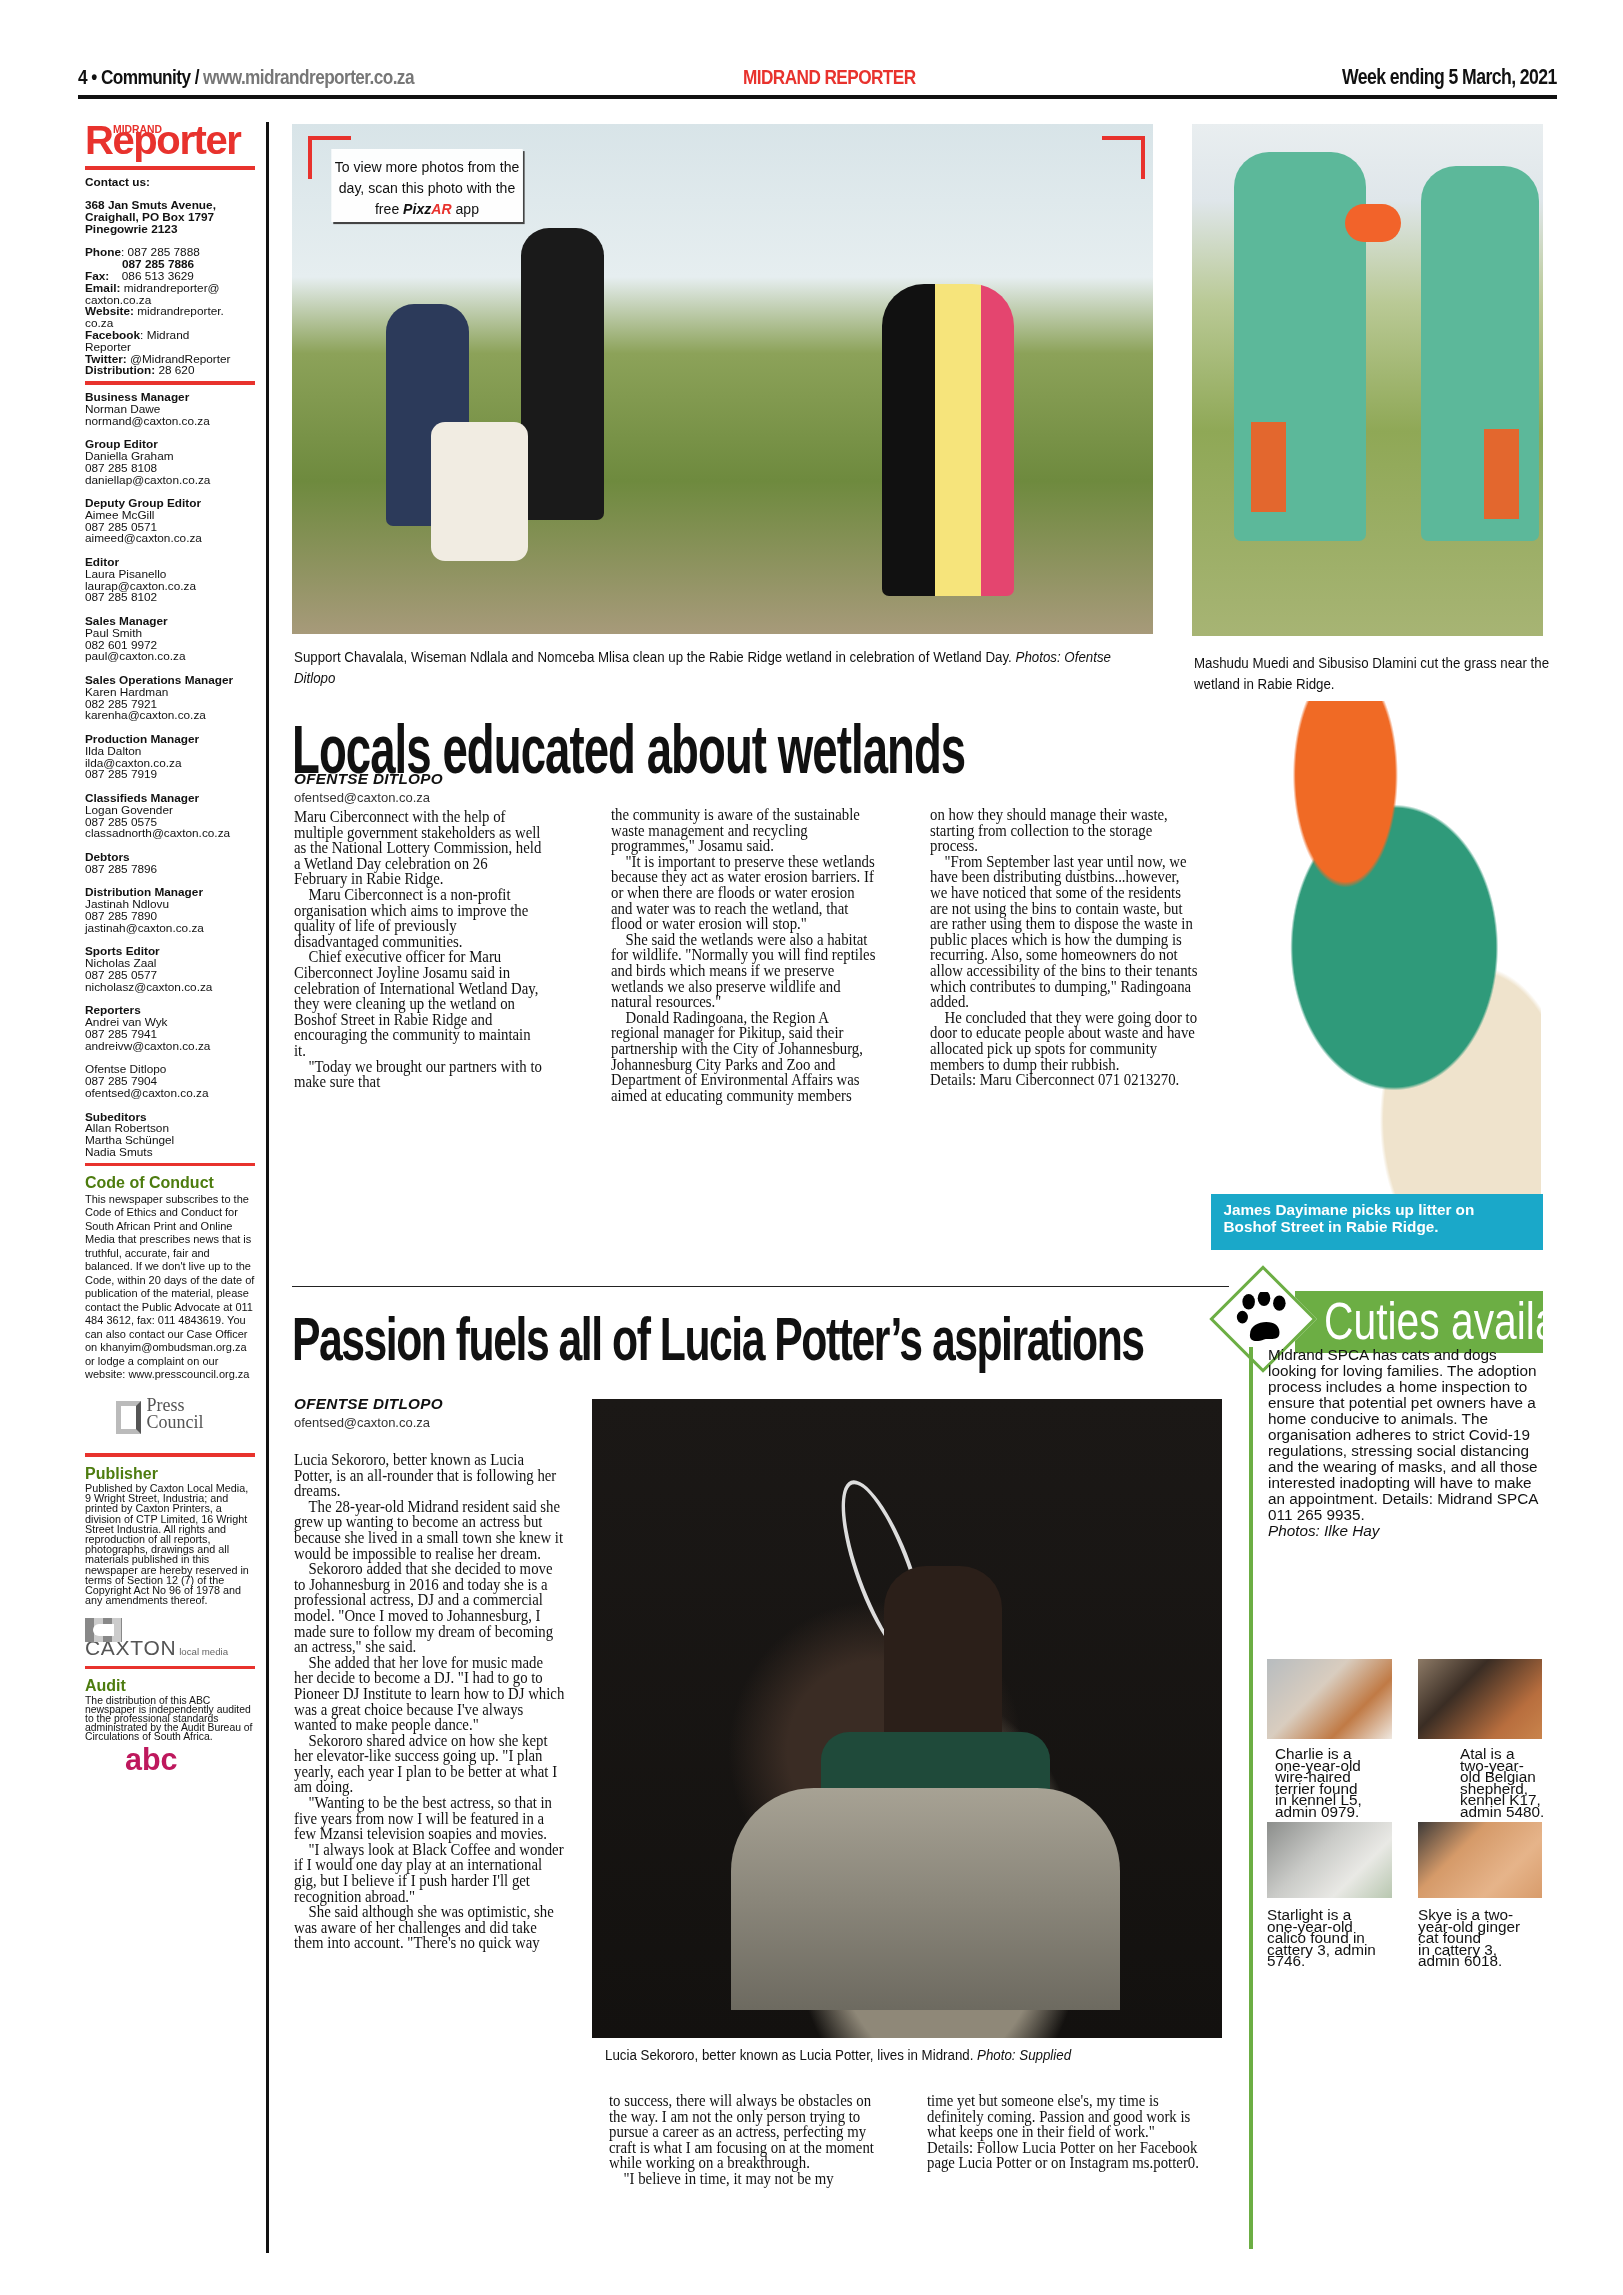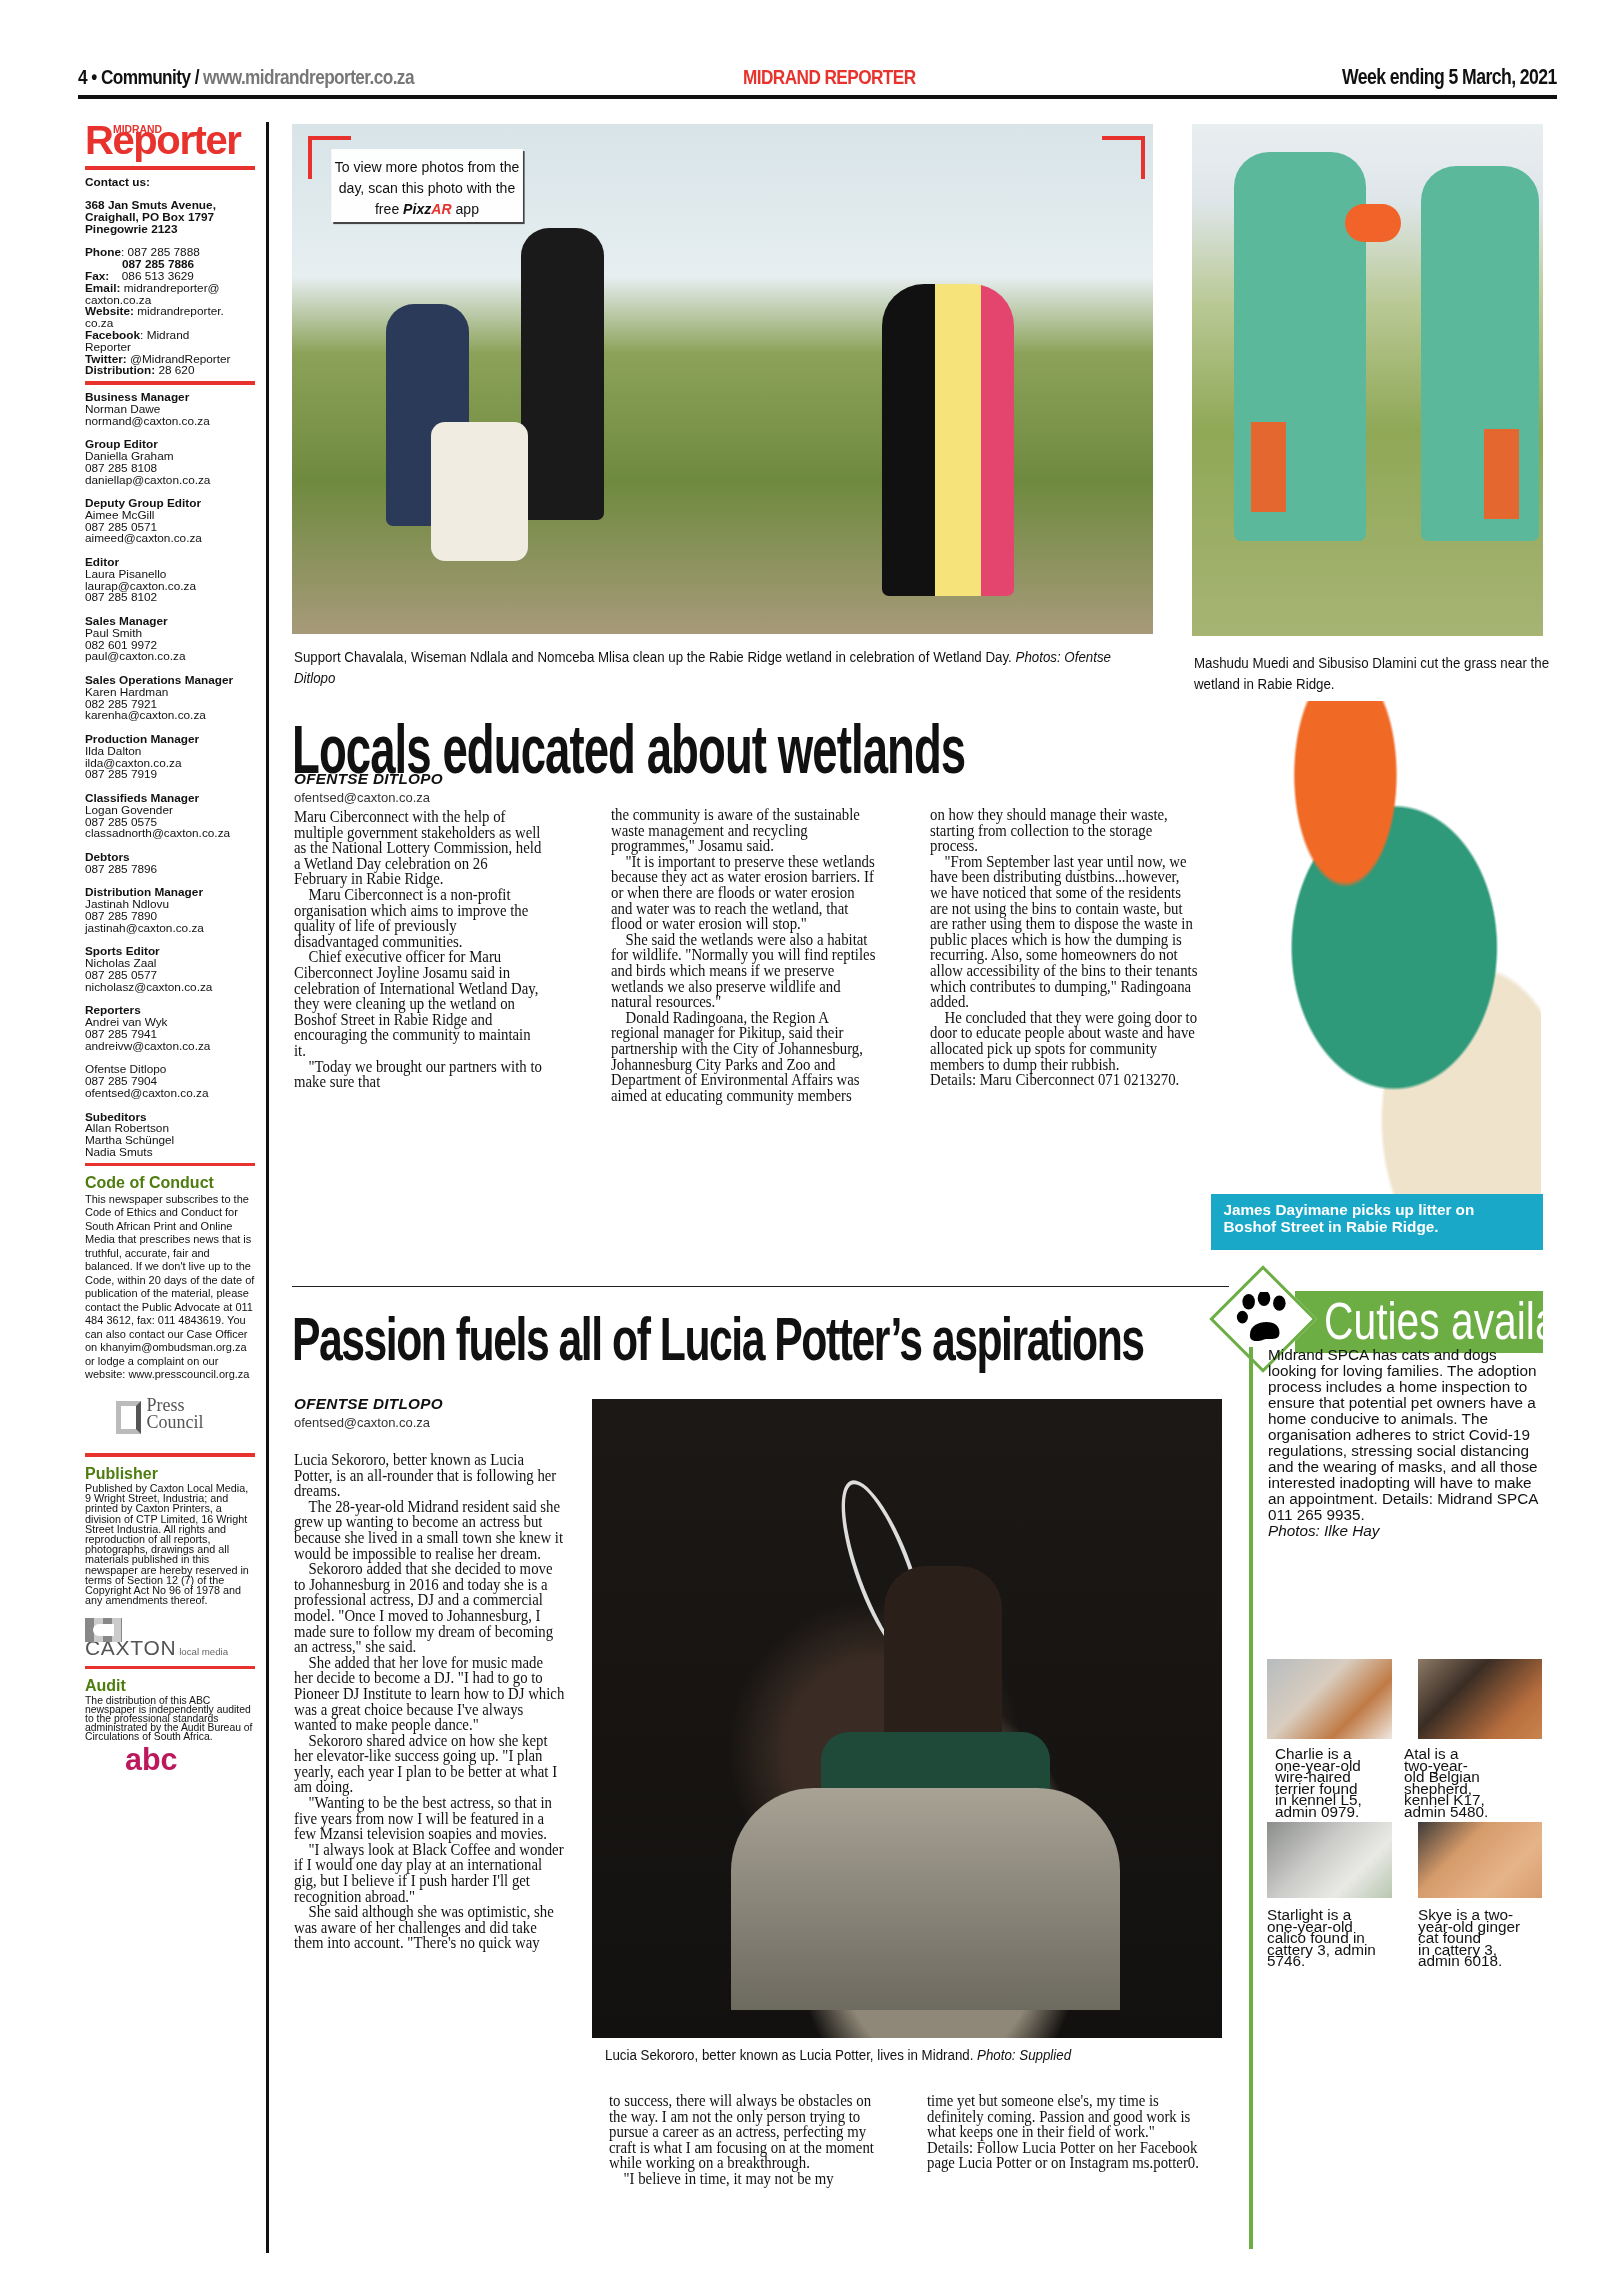--- a/index.html
+++ b/index.html
@@ -78,21 +78,21 @@
   .cuties-bar { left: 1295px; top: 1291px; width: 248px; height: 62px; background: #6cae44; color: #fff; font-size: 51px; line-height: 62px; padding-left: 29px; transform-origin: left; }
   .cuties-bar span { display: inline-block; transform: scaleX(0.80); transform-origin: left; white-space: nowrap; }
   .diamond { left: 1225px; top: 1281px; width: 76px; height: 76px; background: #fff; border: 3.5px solid #6cae44; transform: rotate(45deg); }
   .paw { left: 1236px; top: 1292px; width: 56px; height: 53px; }
   .green-vline { left: 1249px; top: 1347px; width: 4.2px; height: 902px; background: #6cae44; }
   .cuties-text { left: 1268px; top: 1347px; width: 274px; font-size: 15.3px; line-height: 16px; }
   .cuties-text .credit { font-style: italic; }
   .pet-cap { font-size: 15.3px; line-height: 11.5px; width: 139px; }
   .pet-cap .pl { display:block; }
   .pc-charlie { left: 1267px; top: 1748px; margin-left: 8px; }
-  .pc-atal { left: 1404px; top: 1748px; }
+  .pc-atal { left: 1460px; top: 1748px; }
   .pc-starlight { left: 1267px; top: 1909px; }
   .pc-skye { left: 1418px; top: 1909px; }
 </style>
 </head>
 <body>
 
 <div class="abs hdr-left">
   <span>4</span><span> • </span><span>Community</span><span> / </span><span class="url">www.midrandreporter.co.za</span>
 </div>
 <div class="abs hdr-center">MIDRAND REPORTER</div>

